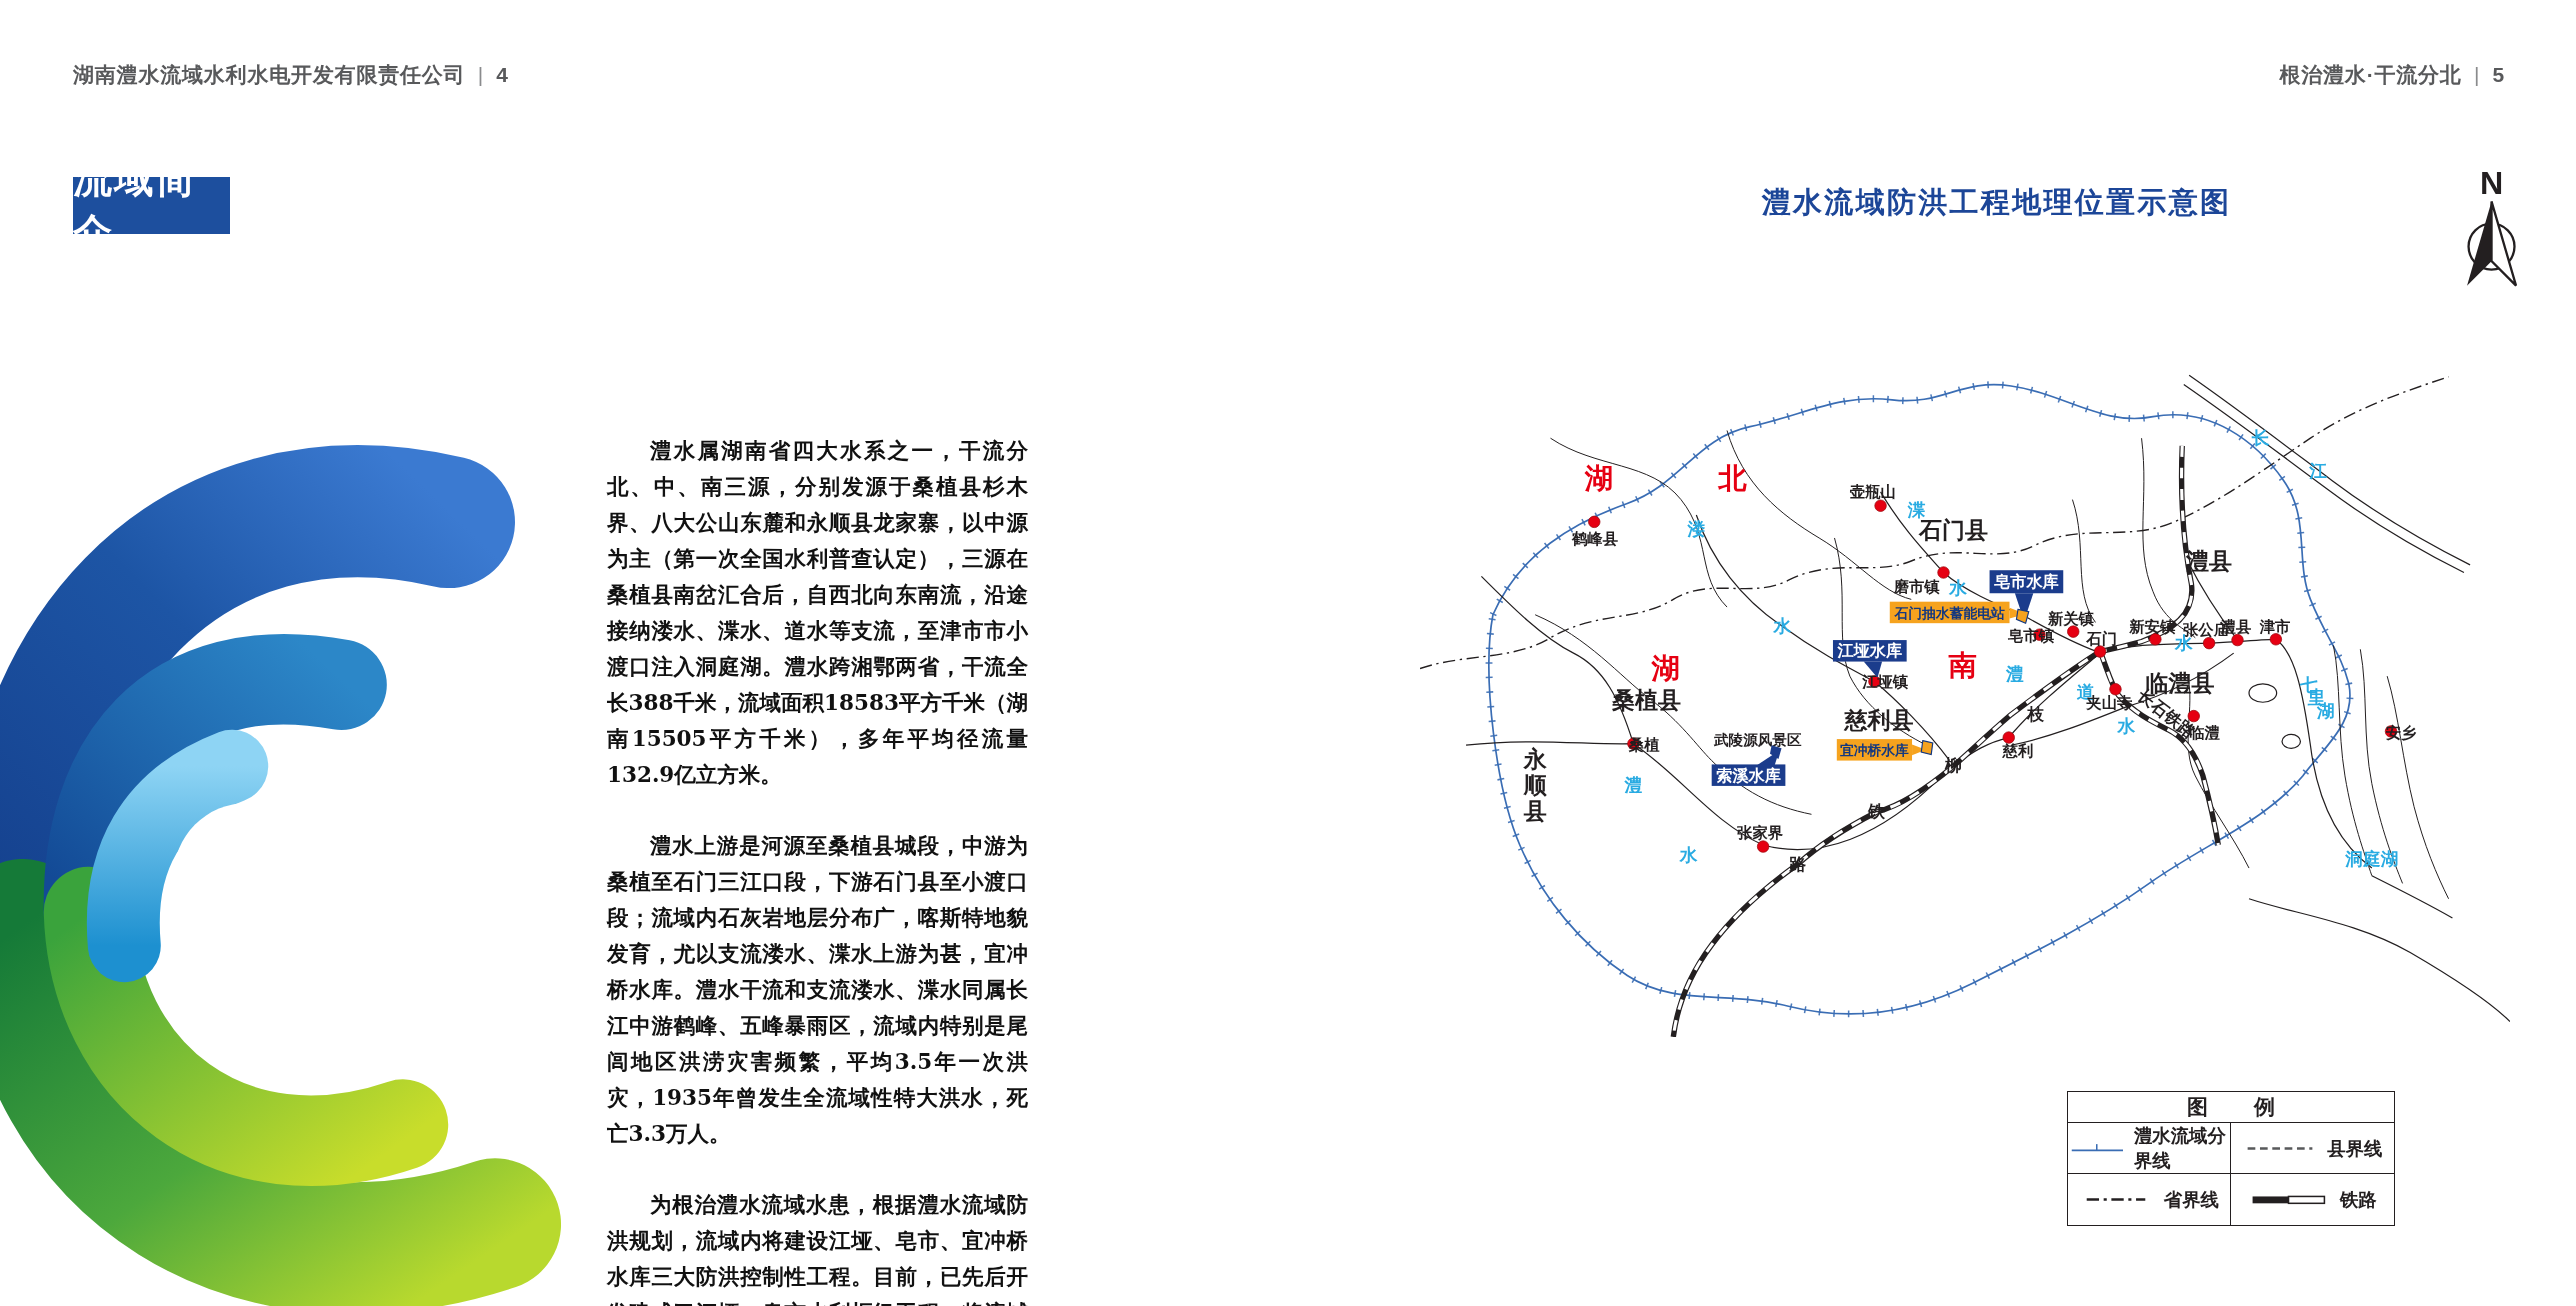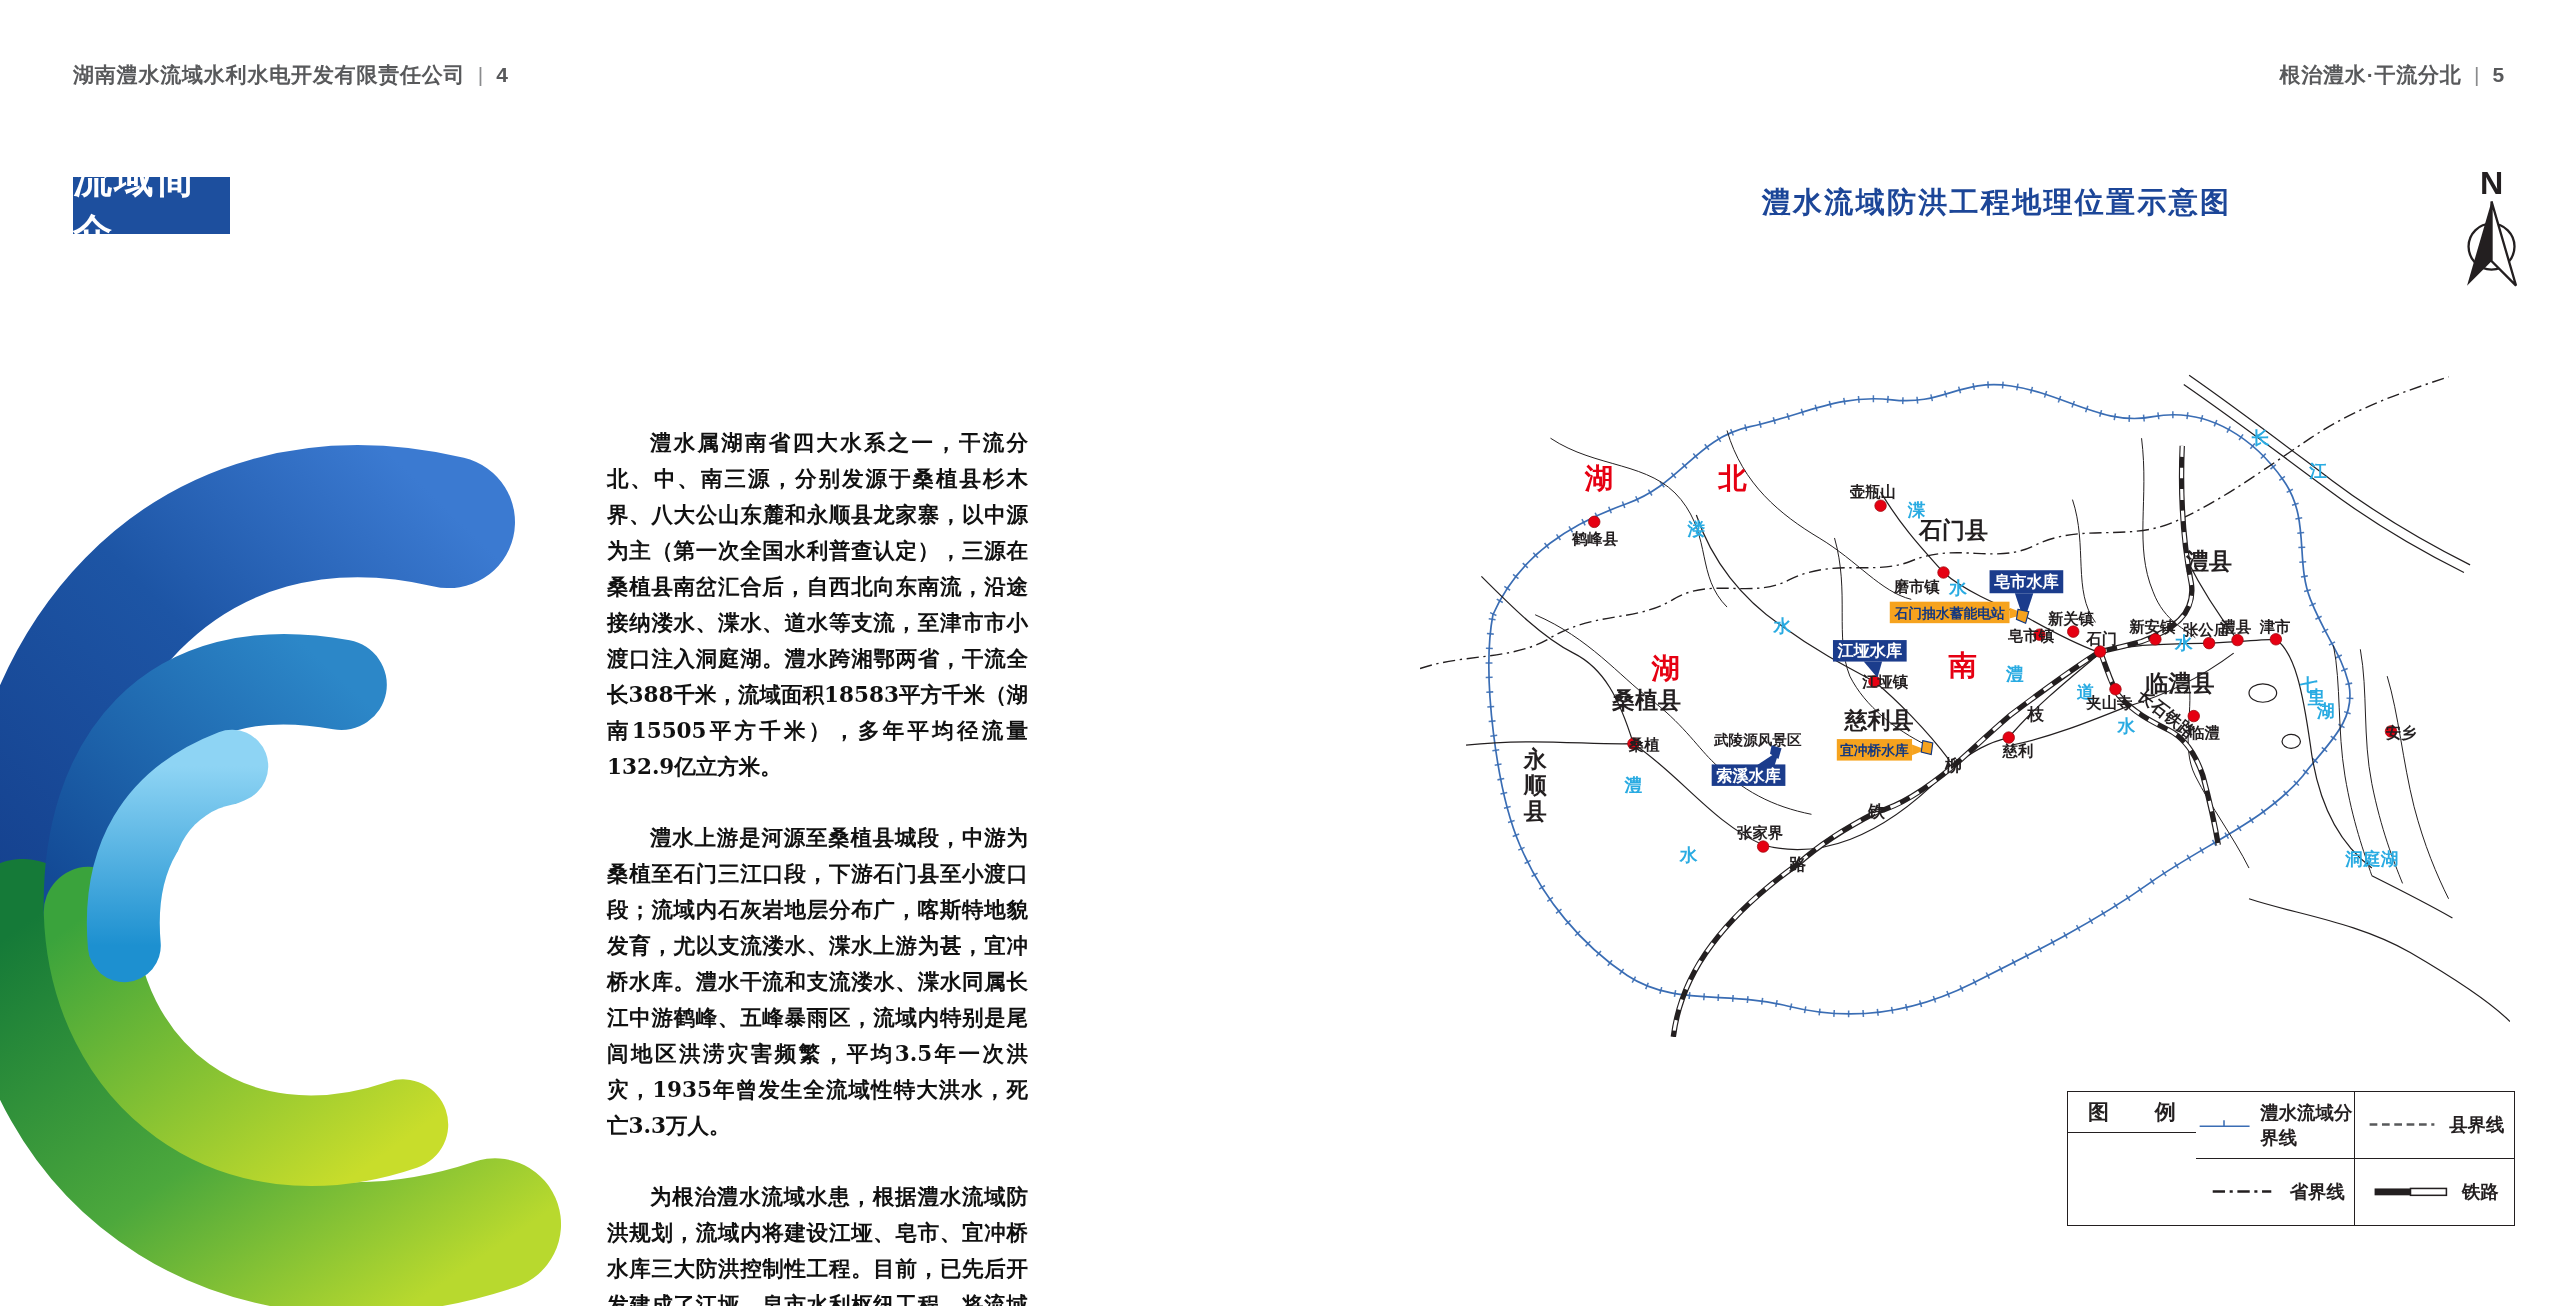--- a/index.html
+++ b/index.html
@@ -8,30 +8,30 @@
   
   .hdr{position:absolute;top:61px;font-size:21px;font-weight:bold;color:#58595b;letter-spacing:0.8px;white-space:nowrap;}
   .hdr-l{left:73px;}
   .hdr-r{right:71px;}
   .hdr .div{color:#8a8b8d;font-weight:normal;margin:0 12.3px;}
   
   .section-title{position:absolute;left:73px;top:177px;width:157px;height:57px;background:#1d4f9e;
           color:#ffffff;font-size:39px;font-weight:bold;display:flex;align-items:center;justify-content:center;letter-spacing:2.3px;}
   .bodytext{position:absolute;left:607px;top:421px;width:421px;font-size:21.5px;line-height:36px;
           color:#111111;text-align:justify;font-family:"DejaVu Serif","Liberation Serif",serif;font-weight:bold;}
-  .bodytext p{margin:4px 0 35px 0;text-indent:2em;}
+  .bodytext p{margin:12px 0 35px 0;text-indent:2em;}
   .logo-wrap{position:absolute;left:0;top:399px;width:614px;height:907px;overflow:hidden;}
   
   .map-title{position:absolute;left:1697px;top:183px;width:599px;text-align:center;font-size:29px;
           font-weight:bold;color:#1c4698;letter-spacing:2.3px;}
   .map-svg{position:absolute;left:1420px;top:346px;}
   .compass{position:absolute;left:2444px;top:157px;}
   
-  .legend{position:absolute;left:2067px;top:1091px;width:448px;height:135px;border:1.5px solid #231f20;
-          background:#ffffff;box-sizing:border-box;display:flex;flex-direction:row;}
+  .legend{position:absolute;left:2067px;top:1091px;width:328px;height:135px;border:1.5px solid #231f20;
+          background:#ffffff;box-sizing:border-box;display:flex;flex-direction:column;}
   .legend-title{height:40px;border-bottom:1.5px solid #231f20;display:flex;align-items:center;justify-content:center;
           font-size:21px;font-weight:bold;color:#231f20;letter-spacing:20px;text-indent:20px;}
   .legend-grid{flex:1;display:grid;grid-template-columns:1fr 1fr;grid-template-rows:1fr 1fr;}
   .legend-cell{display:flex;align-items:center;justify-content:center;gap:10.7px;font-size:18.4px;font-weight:bold;color:#231f20;}
   .lc-r{border-right:1.5px solid #231f20;}
   .lc-b{border-bottom:1.5px solid #231f20;}
   
   .map-svg text{text-anchor:middle;font-family:"Liberation Sans","DejaVu Sans",sans-serif;}
   .prov{font-size:37px;font-weight:bold;fill:#e60012;}
   .cnty{font-size:30px;font-weight:bold;fill:#231f20;}

